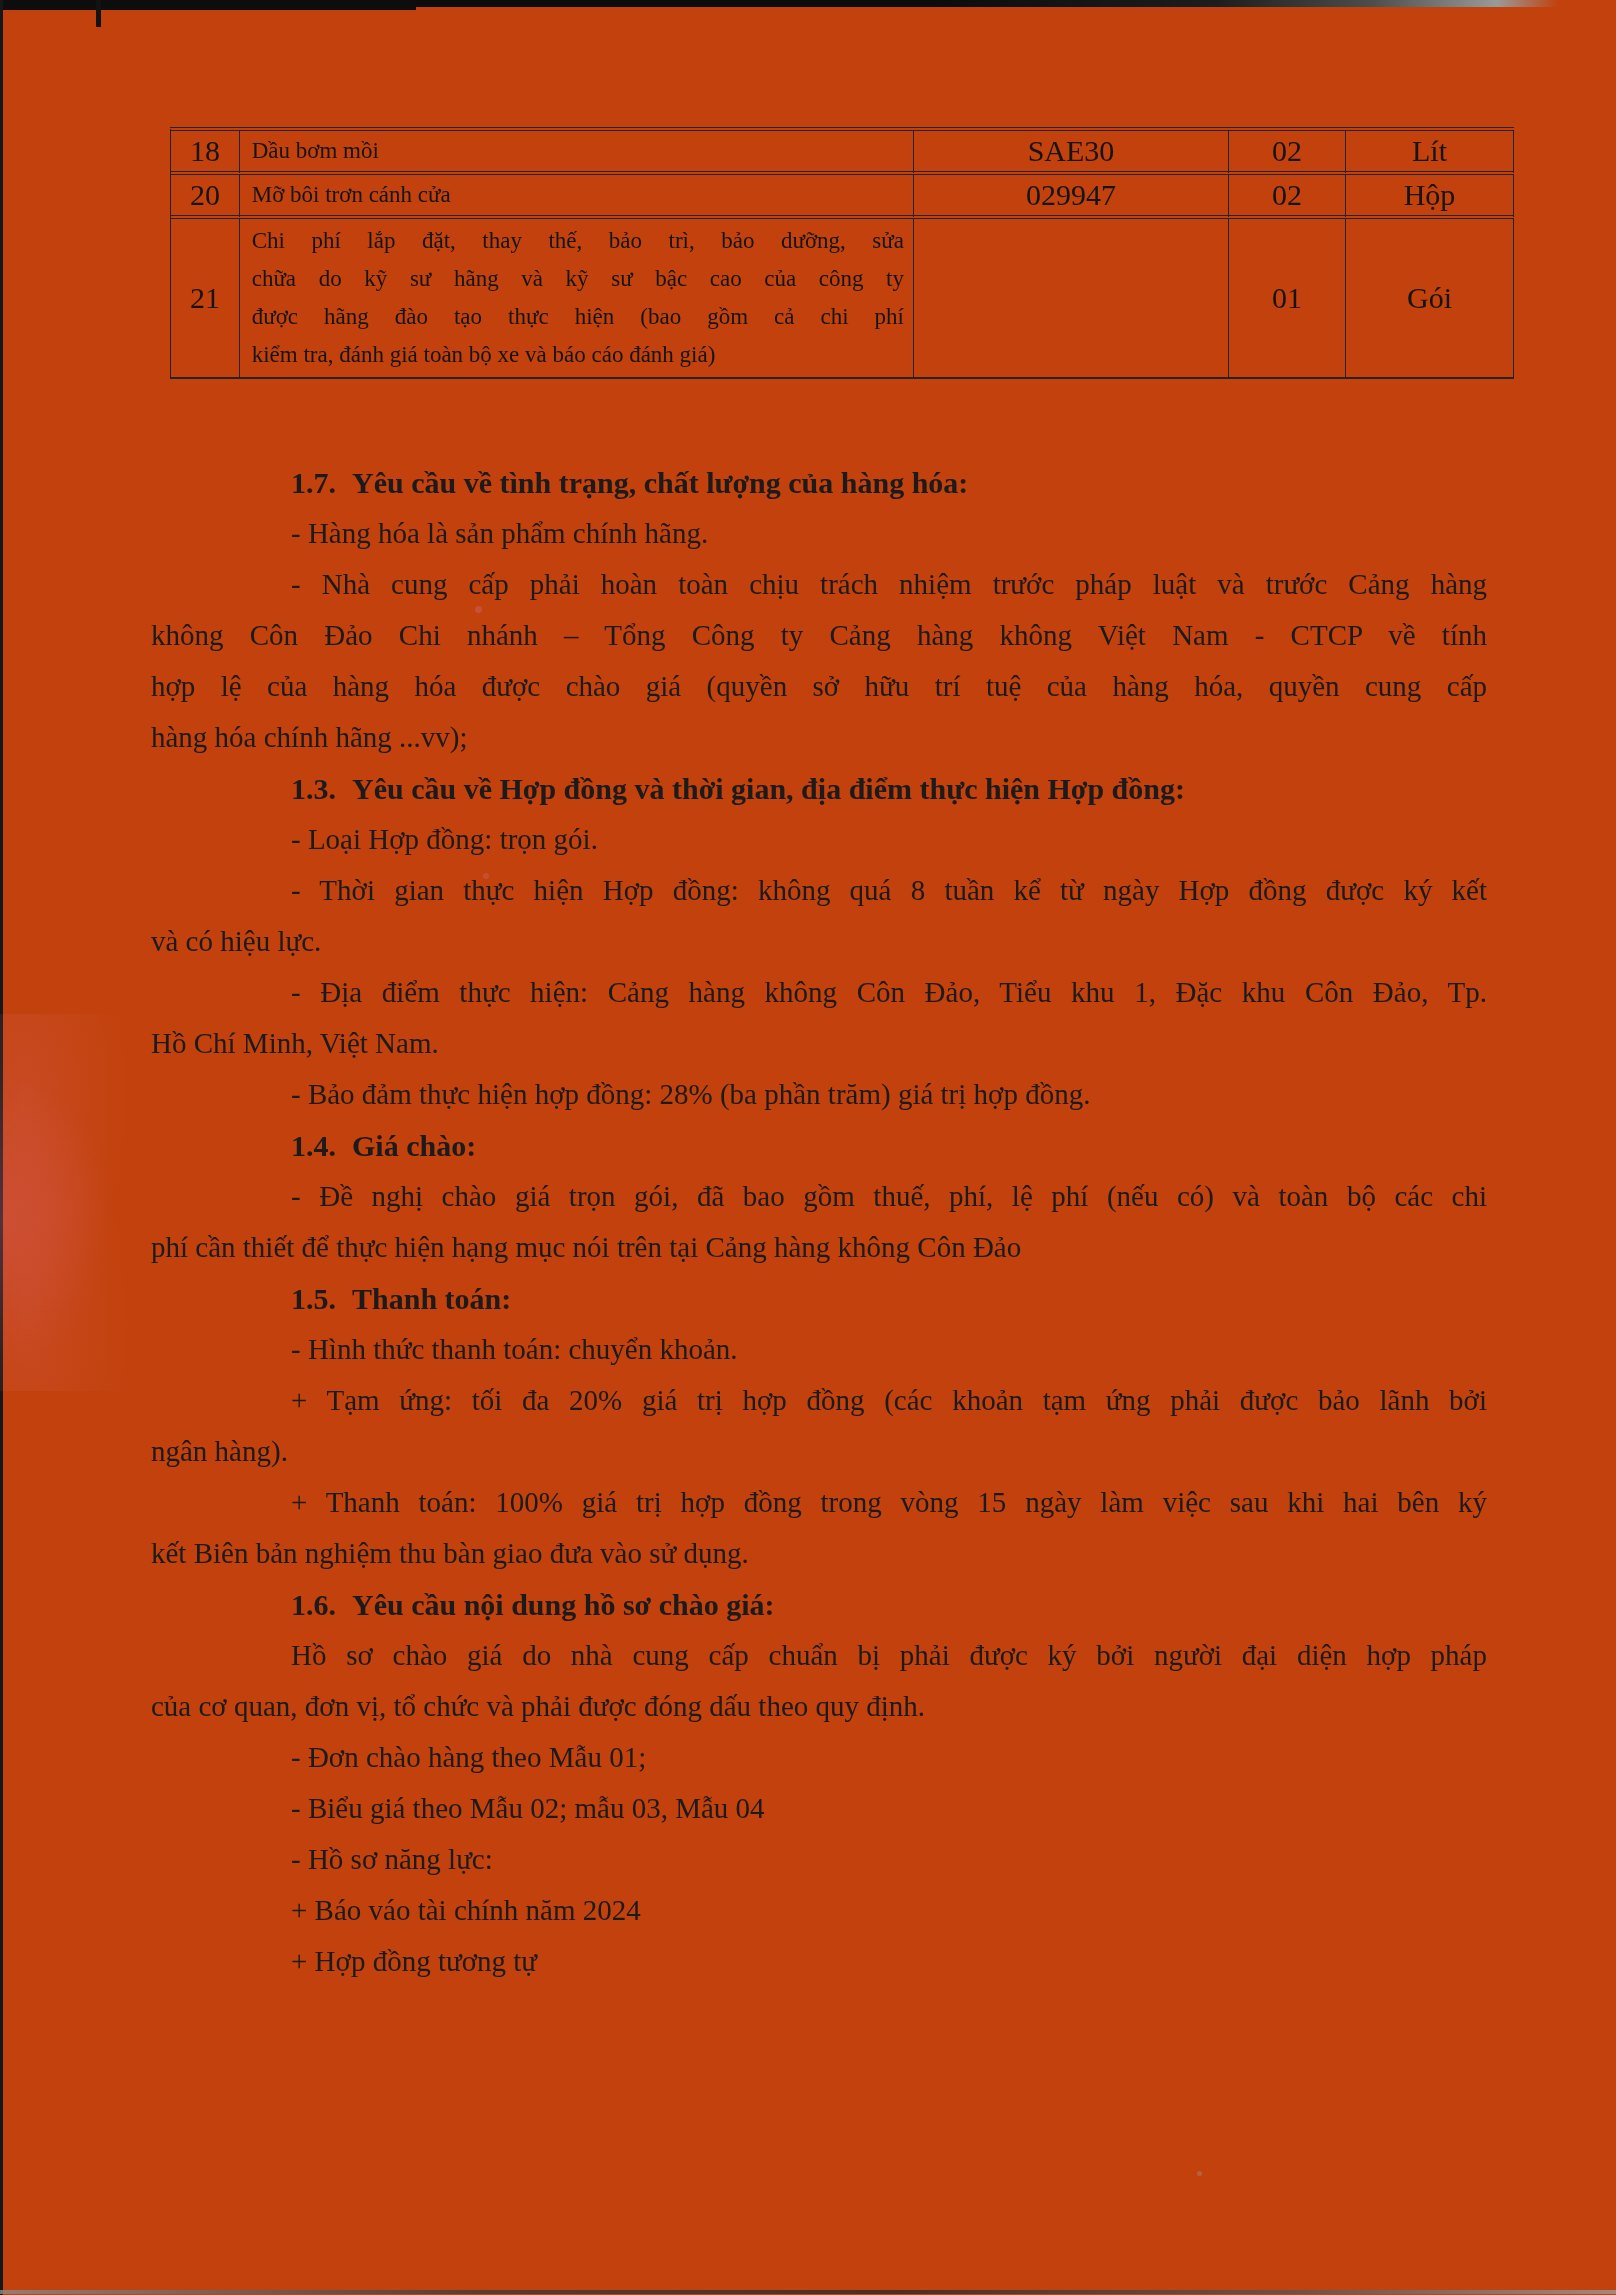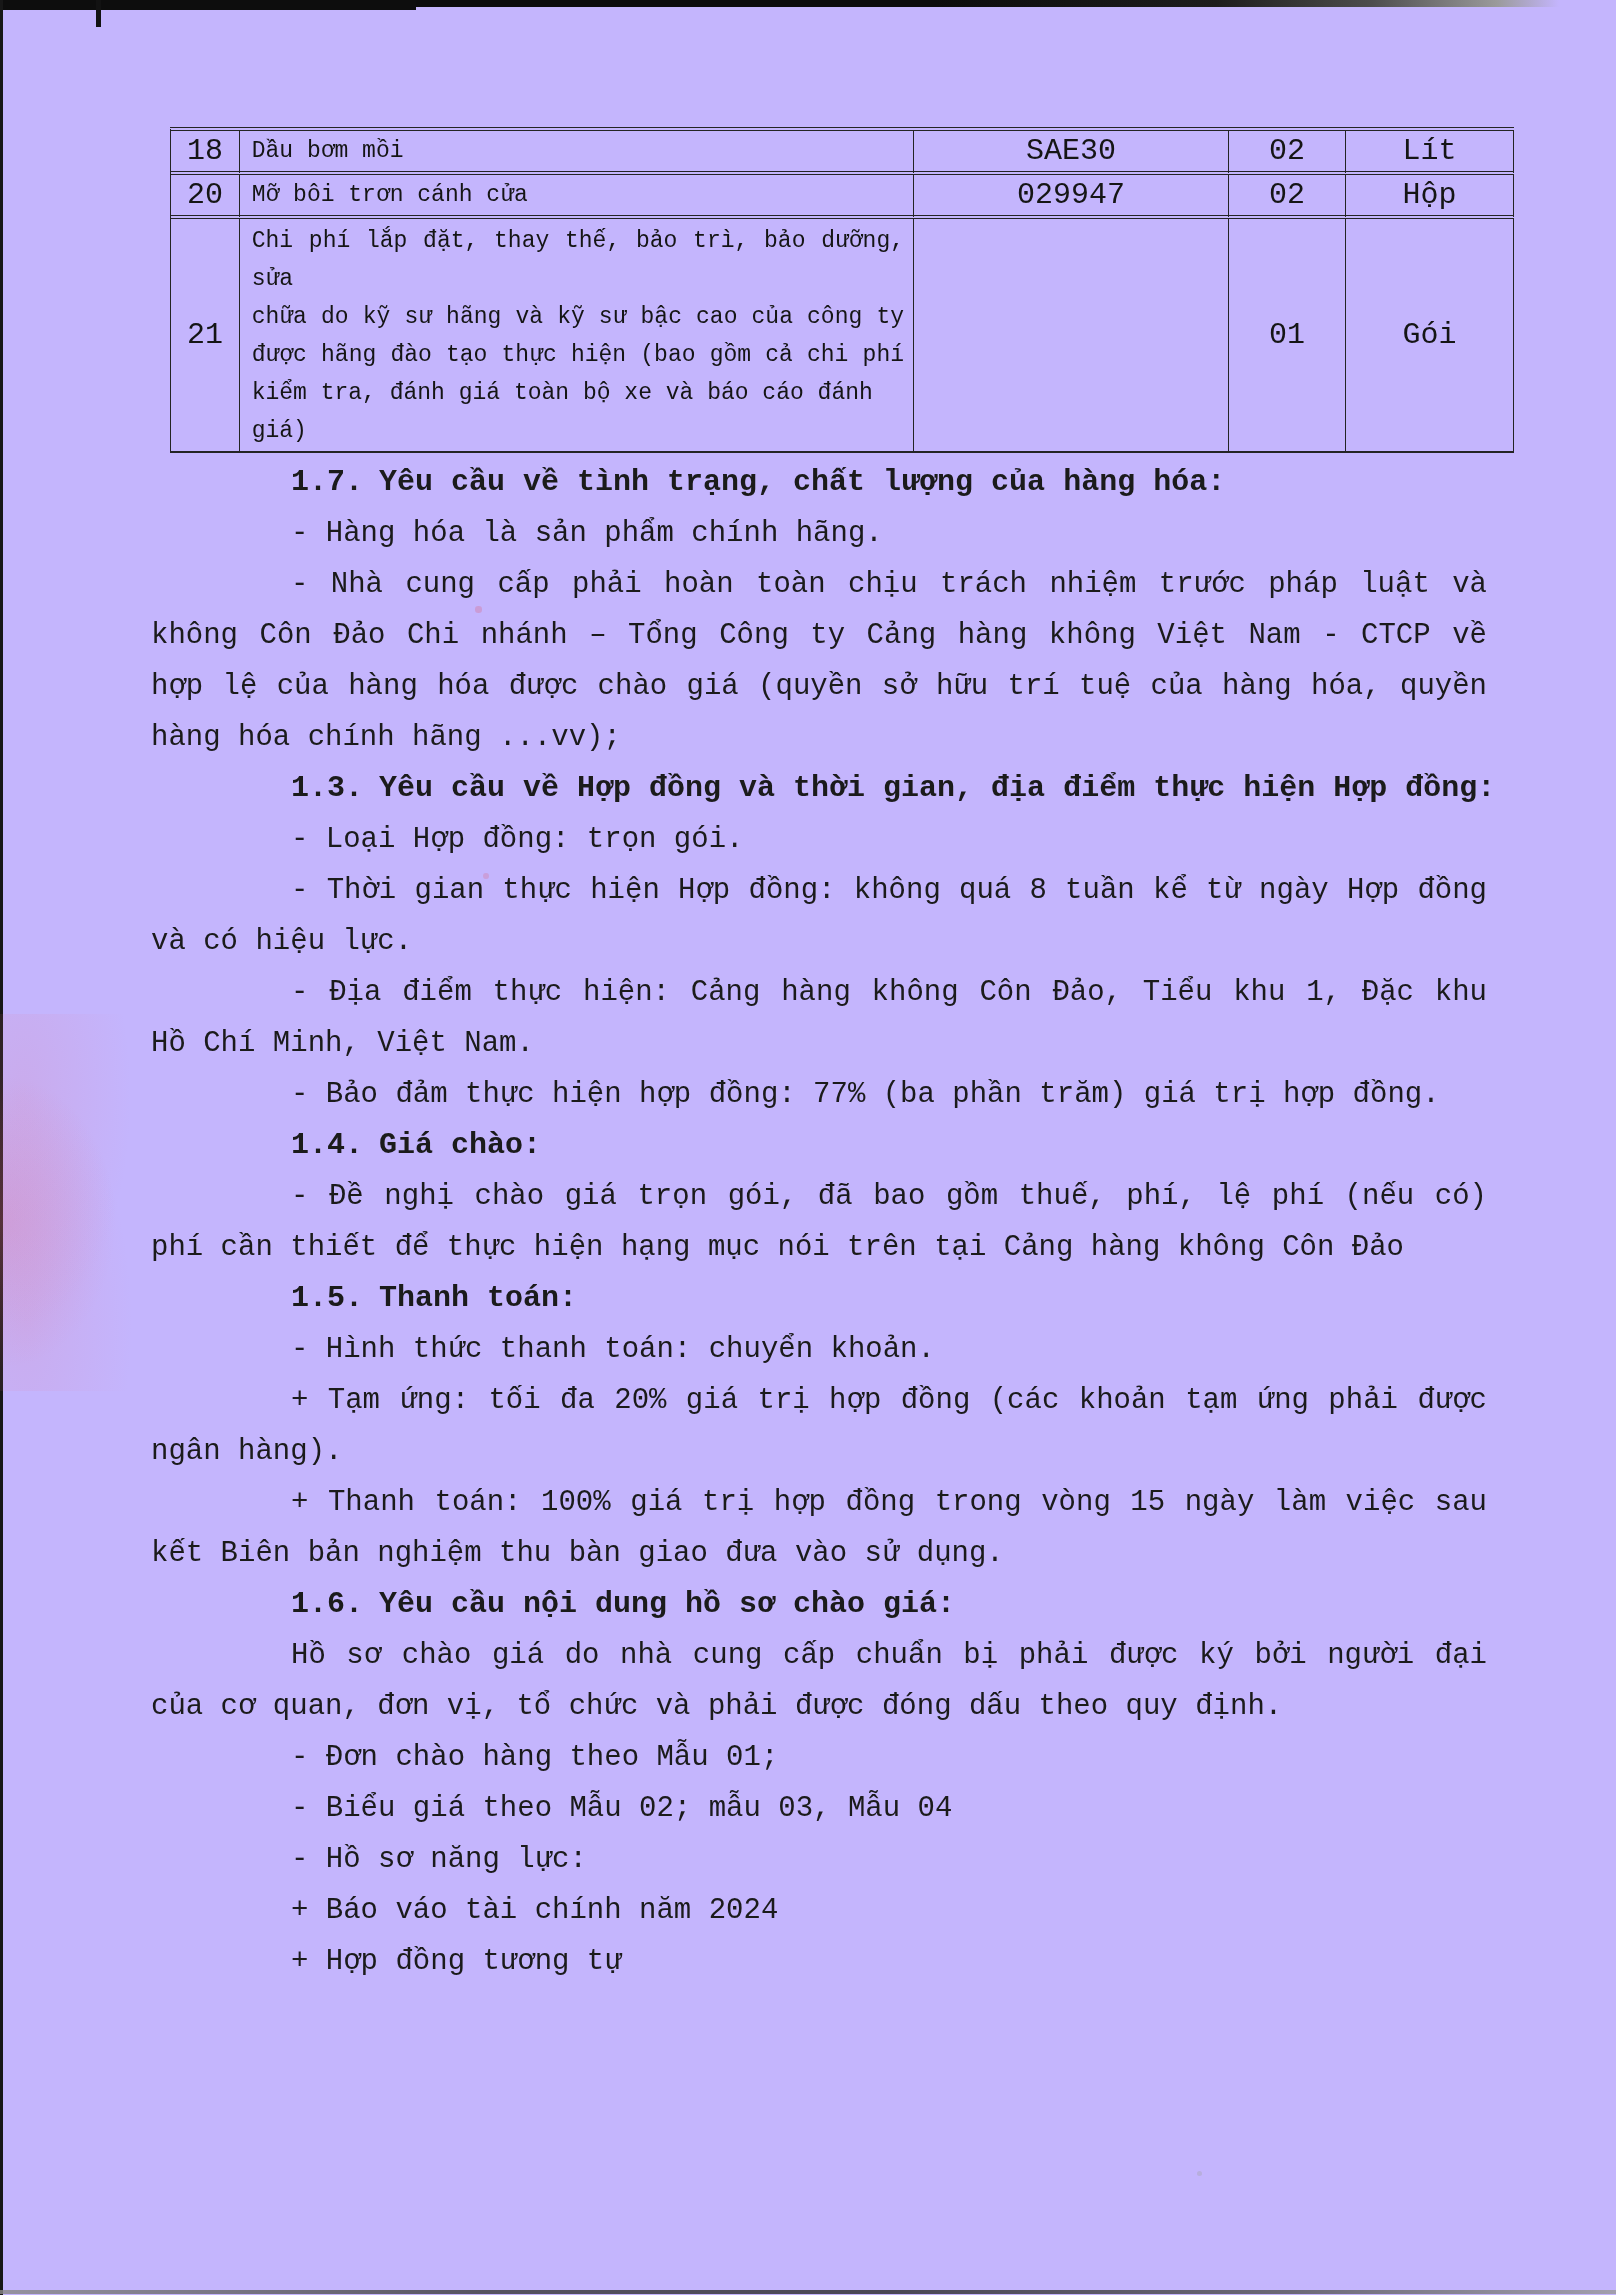--- a/index.html
+++ b/index.html
@@ -1,21 +1,21 @@
 <!DOCTYPE html>
 <html style="font-size:10.4px"><head>
 <meta charset="utf-8">
 <style>
   html,body{margin:0;padding:0;background:#e8e8e8;}
   .page{
     position:relative;
     width:1617px;height:2295px;
-    background:#c4b5fd;
+    background:#c2410c;
     overflow:hidden;
-    font-family:Liberation Mono, monospace;
+    font-family:Liberation Serif, serif;
     color:#1b1b1b;
   }
   
   .top-bar{position:absolute;top:0;left:0;width:1559px;height:7.1px;
     background:linear-gradient(to right,#0c0c0c 0%,#0c0c0c 60%,#1d1d1d 78%,#4d4d4d 88%,#9a9a9a 96%,rgba(150,150,150,0) 100%);}
   .top-bar-thick{position:absolute;top:0;left:0;width:416px;height:9.7px;background:#0d0d0d;}
   .top-tick{position:absolute;top:0;left:96px;width:5.2px;height:27px;background:#121212;}
   .left-line{position:absolute;top:0;left:0;width:3.2px;height:2295px;background:#171717;}
   .bottom-line{position:absolute;left:0;bottom:1.3px;width:1617px;height:3.9px;opacity:.8;
     background:linear-gradient(to right,#8a8a8a,#3a3a3a 30%,#2b2b2b 55%,#555 80%,#9a9a9a);}
@@ -126,21 +126,21 @@
       <div class="ln ind fill">- Nhà cung cấp phải hoàn toàn chịu trách nhiệm trước pháp luật và trước Cảng hàng</div>
       <div class="ln fill">không Côn Đảo Chi nhánh – Tổng Công ty Cảng hàng không Việt Nam - CTCP về tính</div>
       <div class="ln fill">hợp lệ của hàng hóa được chào giá (quyền sở hữu trí tuệ của hàng hóa, quyền cung cấp</div>
       <div class="ln">hàng hóa chính hãng ...vv);</div>
       <div class="ln heading ind"><span>1.3.</span><span class="htxt">Yêu cầu về Hợp đồng và thời gian, địa điểm thực hiện Hợp đồng:</span></div>
       <div class="ln ind">- Loại Hợp đồng: trọn gói.</div>
       <div class="ln ind fill">- Thời gian thực hiện Hợp đồng: không quá 8 tuần kể từ ngày Hợp đồng được ký kết</div>
       <div class="ln">và có hiệu lực.</div>
       <div class="ln ind fill">- Địa điểm thực hiện: Cảng hàng không Côn Đảo, Tiểu khu 1, Đặc khu Côn Đảo, Tp.</div>
       <div class="ln">Hồ Chí Minh, Việt Nam.</div>
-      <div class="ln ind">- Bảo đảm thực hiện hợp đồng: 77% (ba phần trăm) giá trị hợp đồng.</div>
+      <div class="ln ind">- Bảo đảm thực hiện hợp đồng: 28% (ba phần trăm) giá trị hợp đồng.</div>
       <div class="ln heading ind"><span>1.4.</span><span class="htxt">Giá chào:</span></div>
       <div class="ln ind fill">- Đề nghị chào giá trọn gói, đã bao gồm thuế, phí, lệ phí (nếu có) và toàn bộ các chi</div>
       <div class="ln">phí cần thiết để thực hiện hạng mục nói trên tại Cảng hàng không Côn Đảo</div>
       <div class="ln heading ind"><span>1.5.</span><span class="htxt">Thanh toán:</span></div>
       <div class="ln ind">- Hình thức thanh toán: chuyển khoản.</div>
       <div class="ln ind fill">+ Tạm ứng: tối đa 20% giá trị hợp đồng (các khoản tạm ứng phải được bảo lãnh bởi</div>
       <div class="ln">ngân hàng).</div>
       <div class="ln ind fill">+ Thanh toán: 100% giá trị hợp đồng trong vòng 15 ngày làm việc sau khi hai bên ký</div>
       <div class="ln">kết Biên bản nghiệm thu bàn giao đưa vào sử dụng.</div>
       <div class="ln heading ind"><span>1.6.</span><span class="htxt">Yêu cầu nội dung hồ sơ chào giá:</span></div>

